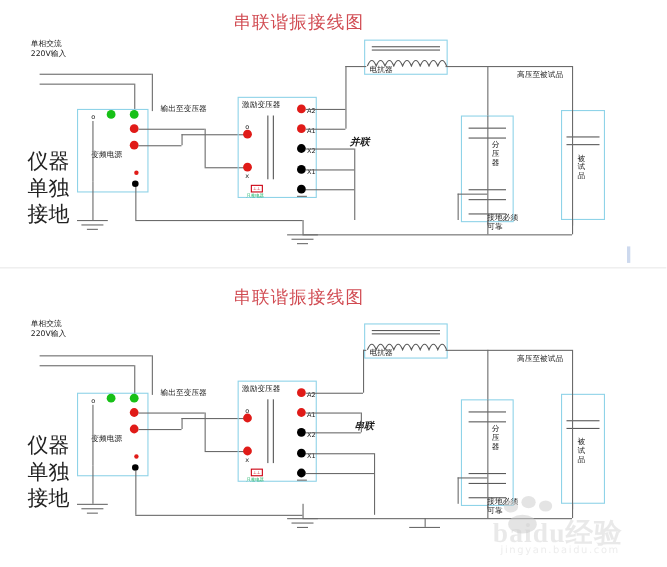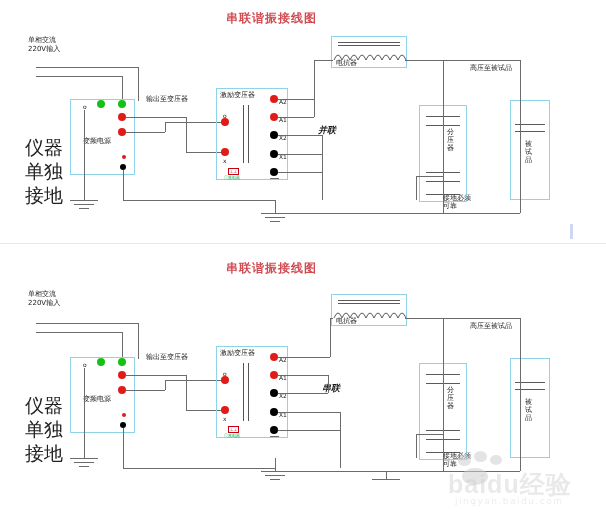--- a/index.html
+++ b/index.html
@@ -4,41 +4,41 @@
 <style>
   html,body{margin:0;padding:0;background:#ffffff;}
   body{width:606px;height:515px;position:relative;overflow:hidden;
        font-family:"DejaVu Sans","Liberation Sans",sans-serif;}
   .diagram{position:absolute;left:0;width:606px;height:250px;}
   #diagram-top{top:0;}
   #diagram-bottom{top:250px;}
   .sep{position:absolute;left:0;top:243px;width:606px;height:1px;background:#e8e8e8;}
   .title{position:absolute;left:0;width:543px;text-align:center;
          font-family:"DejaVu Serif","Liberation Serif",serif;
-         font-size:12px;font-weight:bold;color:#d14b52;letter-spacing:1px;}
+         font-size:16px;font-weight:normal;color:#d14b52;letter-spacing:1px;}
   .lbl{position:absolute;font-size:7px;color:#1a1a1a;line-height:1.35;white-space:nowrap;}
   .lbl.big{font-size:19px;color:#222;font-family:"DejaVu Serif","Liberation Serif",serif;}
   .lbl.ital{font-style:italic;font-weight:bold;font-size:9px;}
   .lbl.wrapw{white-space:normal;width:34px;line-height:1.2;}
   .vtext{position:absolute;font-size:7px;color:#1a1a1a;width:9px;
          line-height:1.15;text-align:center;word-break:break-all;}
   .box{position:absolute;border:1px solid #8fd3e8;background:transparent;box-sizing:border-box;}
   .wire{position:absolute;background:#6b6b6b;}
   .wire.h{height:1px;}
   .wire.v{width:1px;}
   .term{position:absolute;border-radius:50%;}
   .term.red{background:#e01b18;}
   .term.green{background:#17c017;}
   .term.black{background:#000000;}
   .plate{position:absolute;background:#5a5a5a;height:1px;}
   .gnd-bar{position:absolute;background:#6b6b6b;height:1px;}
   .coil{position:absolute;}
   .tx-bar{position:absolute;width:1px;background:#555;}
   .wm{position:absolute;opacity:.30;pointer-events:none;}
-  .wm-main{font-family:Liberation Sans, sans-serif;font-size:25px;
+  .wm-main{font-family:Liberation Serif, serif;font-size:25px;
            font-weight:bold;color:#b9b9b9;letter-spacing:1px;}
   .wm-sub{font-family:"DejaVu Sans","Liberation Sans",sans-serif;font-size:9px;
           color:#c2c2c2;letter-spacing:1.5px;}
   .wm-paw{position:absolute;border-radius:50%;background:#cdcdcd;opacity:.55;}
   .scroll-dot{position:absolute;background:#cdd9ee;}
 </style>
 </head>
 <body>
 
 <div class="diagram" id="diagram-top">

